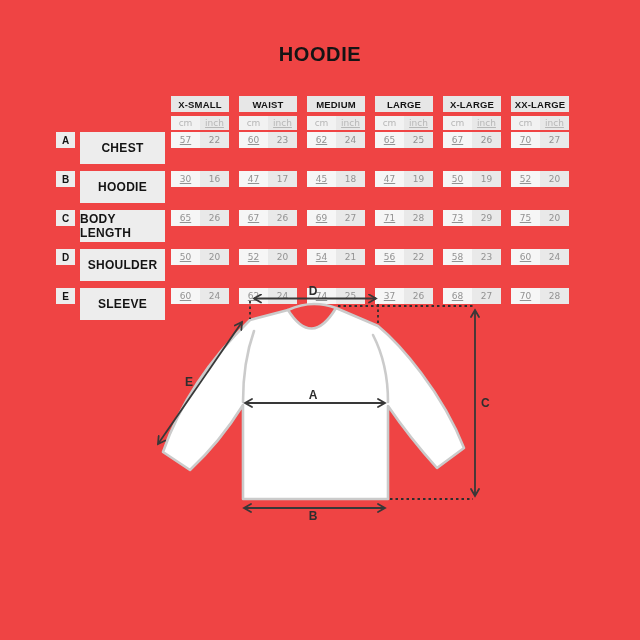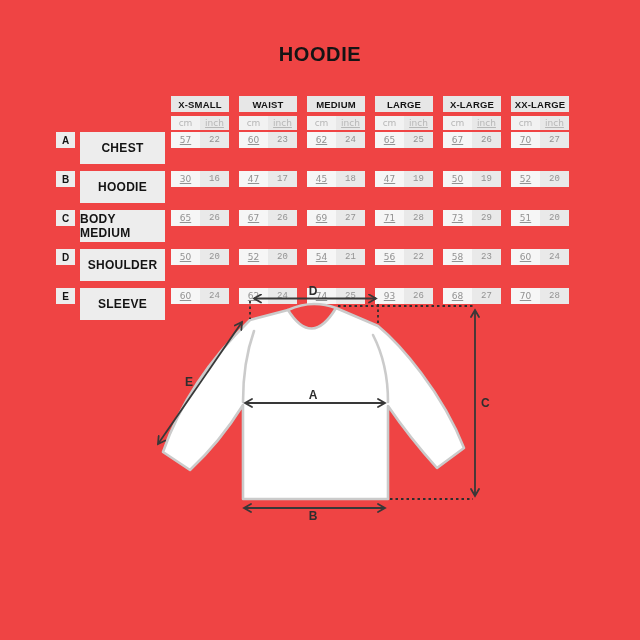--- a/index.html
+++ b/index.html
@@ -39,21 +39,21 @@
   .group { display:flex; margin-right:10px; }
   .cell {
     flex:0 0 29px; width:29px; height:16px;
     display:flex; align-items:center; justify-content:center;
     font-family:"DejaVu Sans", sans-serif; font-size:9px;
   }
   .units .cell { height:14px; }
   .cm-h   { background:#f2f2f2; color:#b7b7b7; }
   .inch-h { background:#e8e8e8; color:#b7b7b7;text-decoration:underline; }
   .cm     { background:#f6f6f6; color:#929292;text-decoration:underline; }
-  .inch   { background:#e9e9e9; color:#929292;font-family:Liberation Mono, monospace; }
+  .inch   { background:#e9e9e9; color:#929292; }
 
   .diagram { position:absolute; left:0; top:0; width:640px; height:640px; }
   .dim-label { font-family:"Liberation Sans", sans-serif; font-size:12px; font-weight:bold; fill:#2e2e2e; }
 </style>
 </head>
 <body>
 
 <div class="page">
 
   <h1 class="title">HOODIE</h1>
@@ -146,21 +146,21 @@
           <div class="cell cm">50</div>
           <div class="cell inch">19</div>
         </div>
         <div class="group">
           <div class="cell cm">52</div>
           <div class="cell inch">20</div>
         </div>
       </div>
       <div class="trow drow">
         <div class="letter">C</div>
-        <div class="mlabel">BODY MEDIUM</div>
+        <div class="mlabel">BODY LENGTH</div>
         <div class="group">
           <div class="cell cm">65</div>
           <div class="cell inch">26</div>
         </div>
         <div class="group">
           <div class="cell cm">67</div>
           <div class="cell inch">26</div>
         </div>
         <div class="group">
           <div class="cell cm">69</div>
@@ -168,21 +168,21 @@
         </div>
         <div class="group">
           <div class="cell cm">71</div>
           <div class="cell inch">28</div>
         </div>
         <div class="group">
           <div class="cell cm">73</div>
           <div class="cell inch">29</div>
         </div>
         <div class="group">
-          <div class="cell cm">51</div>
+          <div class="cell cm">75</div>
           <div class="cell inch">20</div>
         </div>
       </div>
       <div class="trow drow">
         <div class="letter">D</div>
         <div class="mlabel">SHOULDER</div>
         <div class="group">
           <div class="cell cm">50</div>
           <div class="cell inch">20</div>
         </div>
@@ -216,21 +216,21 @@
         </div>
         <div class="group">
           <div class="cell cm">62</div>
           <div class="cell inch">24</div>
         </div>
         <div class="group">
           <div class="cell cm">74</div>
           <div class="cell inch">25</div>
         </div>
         <div class="group">
-          <div class="cell cm">93</div>
+          <div class="cell cm">37</div>
           <div class="cell inch">26</div>
         </div>
         <div class="group">
           <div class="cell cm">68</div>
           <div class="cell inch">27</div>
         </div>
         <div class="group">
           <div class="cell cm">70</div>
           <div class="cell inch">28</div>
         </div>

